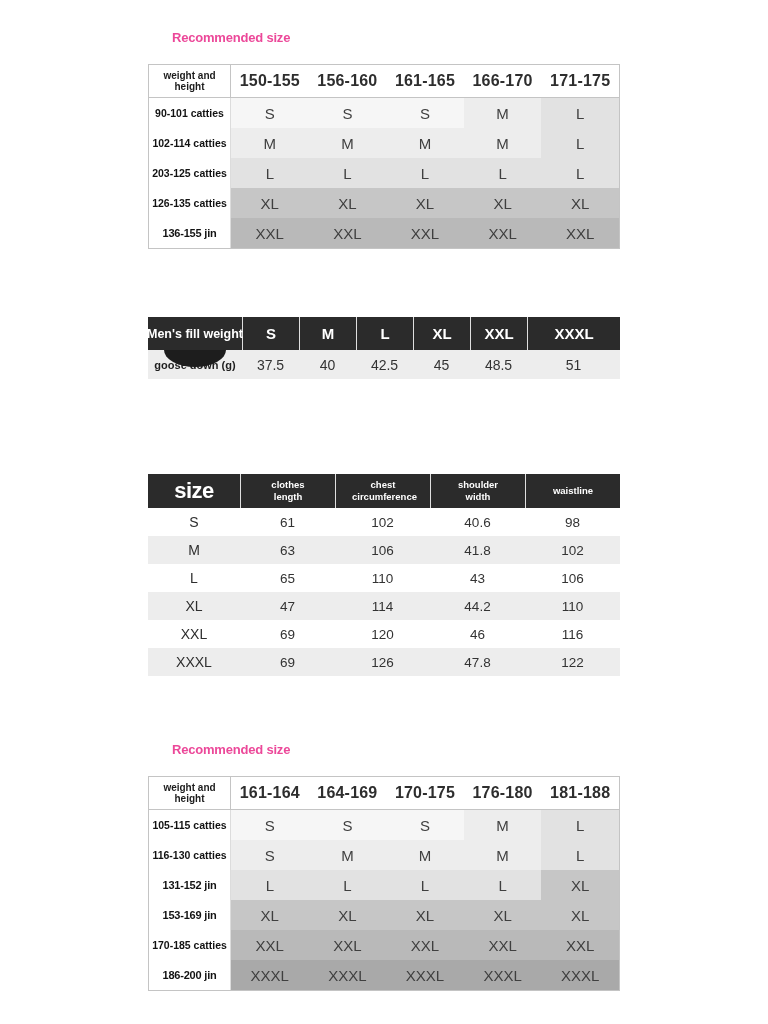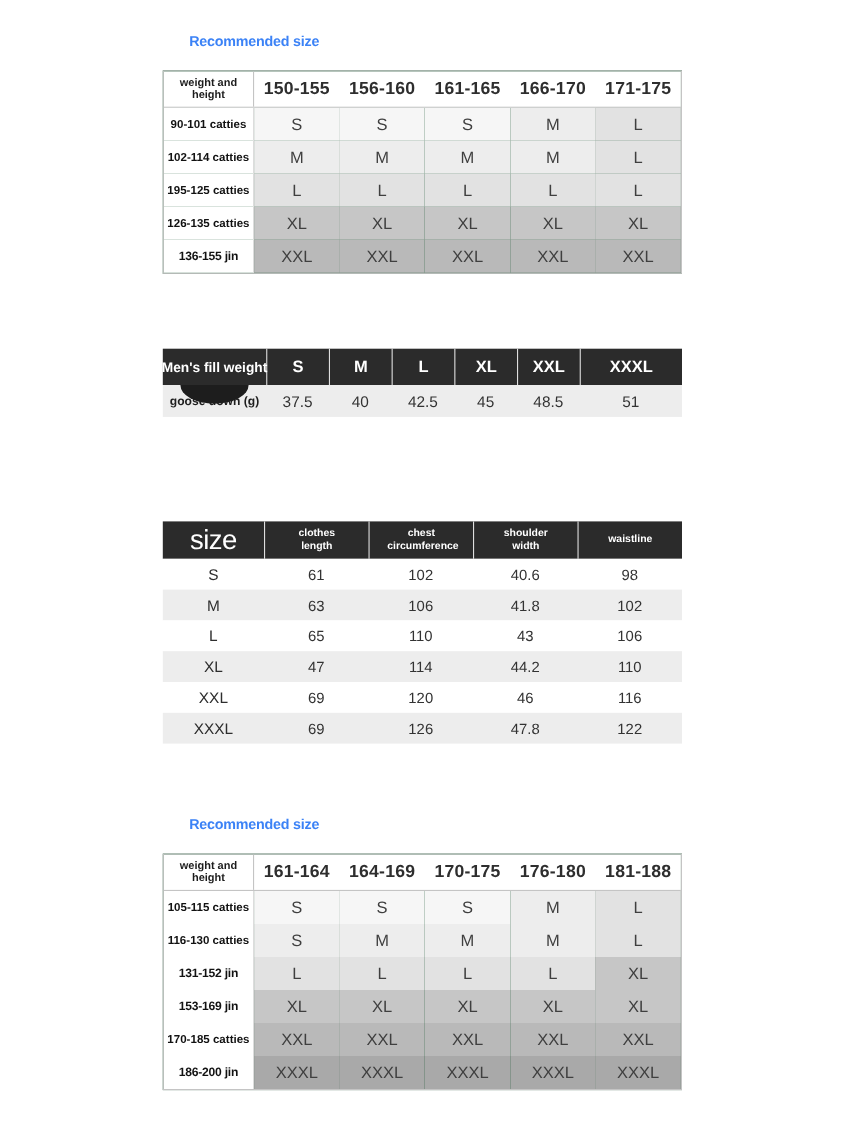--- a/index.html
+++ b/index.html
@@ -6,21 +6,21 @@
   html,body { background:#fff; }
   body {
     width:768px; height:1024px; position:relative; overflow:hidden;
     font-family:"Liberation Sans", sans-serif;
     -webkit-font-smoothing:antialiased;
   }
   .content { position:absolute; left:148px; top:0; width:472px; height:1024px; }
 
   .sec-title {
     position:absolute; left:0;
-    font-size:13px; font-weight:bold; color:#3b82f6; letter-spacing:-0.2px;padding-left:24px;
+    font-size:13px; font-weight:bold; color:#ec4899; letter-spacing:-0.2px;padding-left:24px;
   }
   #title-top { top:30px; }
   #title-bottom { top:742px; }
 
   
   .rec-table {
     position:absolute; left:0; width:472px; background:#14532d;
     border:1px solid var(--border); 
   }
   #rec-top { top:64px; }
@@ -85,21 +85,21 @@
   #mens-note {
     position:absolute; right:-21px; bottom:7px;
     font-size:8.5px; font-weight:bold; color:#1b1b1b; white-space:nowrap;
   }
 
   
   #size-table { position:absolute; left:0; top:474px; width:472px; }
   .size-head { display:flex; height:34px; background:var(--dark); }
   .size-corner {
     width:92px; flex:0 0 92px; display:flex; align-items:center; justify-content:center;
-    color:#fff; font-size:25px; font-weight:normal; letter-spacing:-0.5px;
+    color:#fff; font-size:22px; font-weight:bold; letter-spacing:-0.5px;
   }
   .size-col {
     flex:1; border-left:1px solid rgba(255,255,255,0.85);
     display:flex; align-items:center; justify-content:center; text-align:center;
     color:#fff; font-size:9.5px; font-weight:bold; line-height:1.3;
   }
   .size-col span { max-width:62px; display:inline-block; }
   .size-row { display:flex; height:28px; background:#fff; }
   .size-row.alt { background:var(--altRow); }
   .size-rlabel {
@@ -139,21 +139,21 @@
       </div>
       <div class="rec-row">
         <div class="rec-rlabel small">102-114 catties</div>
         <div class="rec-cell" style="background: rgb(237, 237, 237);">M</div>
         <div class="rec-cell" style="background: rgb(237, 237, 237);">M</div>
         <div class="rec-cell" style="background: rgb(237, 237, 237);">M</div>
         <div class="rec-cell" style="background: rgb(237, 237, 237);">M</div>
         <div class="rec-cell" style="background: rgb(226, 226, 226);">L</div>
       </div>
       <div class="rec-row">
-        <div class="rec-rlabel small">195-125 catties</div>
+        <div class="rec-rlabel small">203-125 catties</div>
         <div class="rec-cell" style="background: rgb(226, 226, 226);">L</div>
         <div class="rec-cell" style="background: rgb(226, 226, 226);">L</div>
         <div class="rec-cell" style="background: rgb(226, 226, 226);">L</div>
         <div class="rec-cell" style="background: rgb(226, 226, 226);">L</div>
         <div class="rec-cell" style="background: rgb(226, 226, 226);">L</div>
       </div>
       <div class="rec-row">
         <div class="rec-rlabel small">126-135 catties</div>
         <div class="rec-cell" style="background: rgb(198, 198, 198);">XL</div>
         <div class="rec-cell" style="background: rgb(198, 198, 198);">XL</div>

